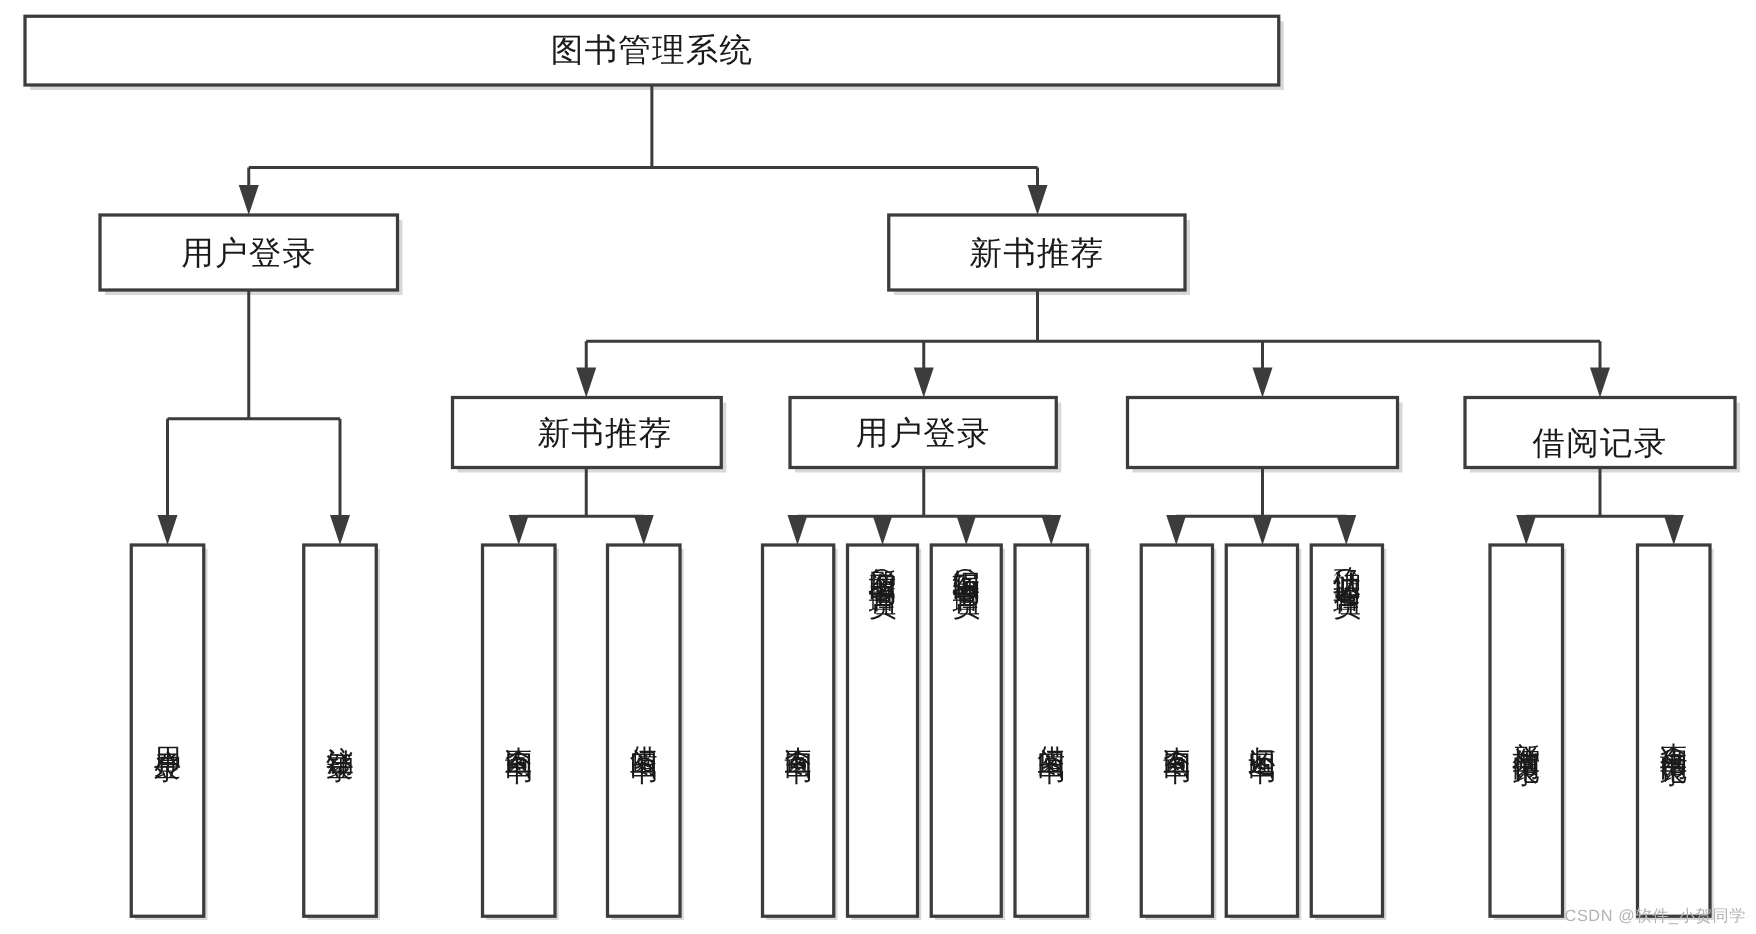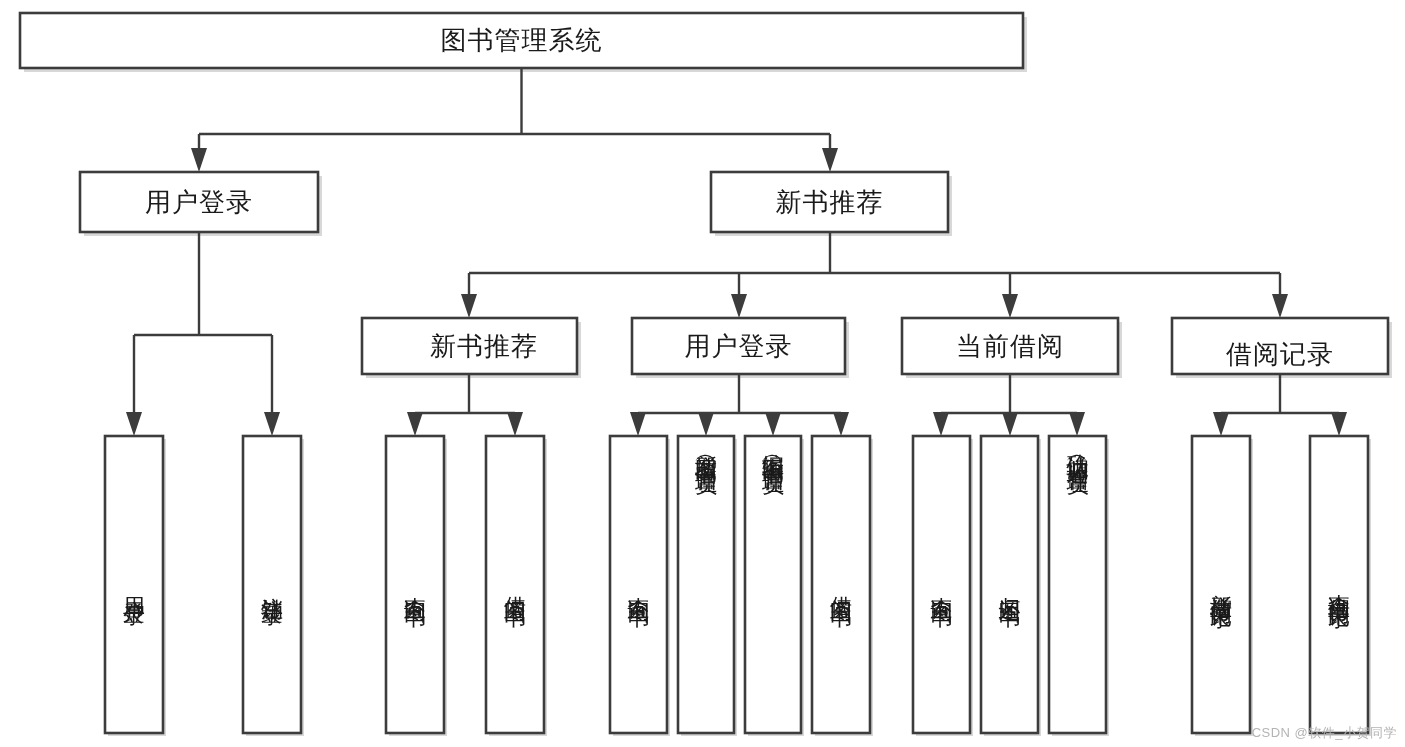--- a/index.html
+++ b/index.html
@@ -263,23 +263,20 @@
   <div class="htext-wrap" style="left:711px; top:172px; width:237px; height:60px;">
     <span class="htext">新书推荐</span>
   </div>
 
   <div class="htext-wrap" style="left:362px; top:318px; width:182px; height:56px;margin-left:31px;">
     <span class="htext">新书推荐</span>
   </div>
   <div class="htext-wrap" style="left:632px; top:318px; width:213px; height:56px;">
     <span class="htext">用户登录</span>
   </div>
-  <div class="htext-wrap" style="left:902px; top:318px; width:216px; height:56px;">
-    <span class="htext">当前借阅</span>
-  </div>
   <div class="htext-wrap" style="left:1172px; top:318px; width:216px; height:72px;">
     <span class="htext">借阅记录</span>
   </div>
 
   <div class="vtext-wrap" style="left:105px; top:436px; width:58px; height:297px;">
     <span class="vtext">用户登录</span>
   </div>
   <div class="vtext-wrap" style="left:243px; top:436px; width:58px; height:297px;">
     <span class="vtext">注销登录</span>
   </div>

